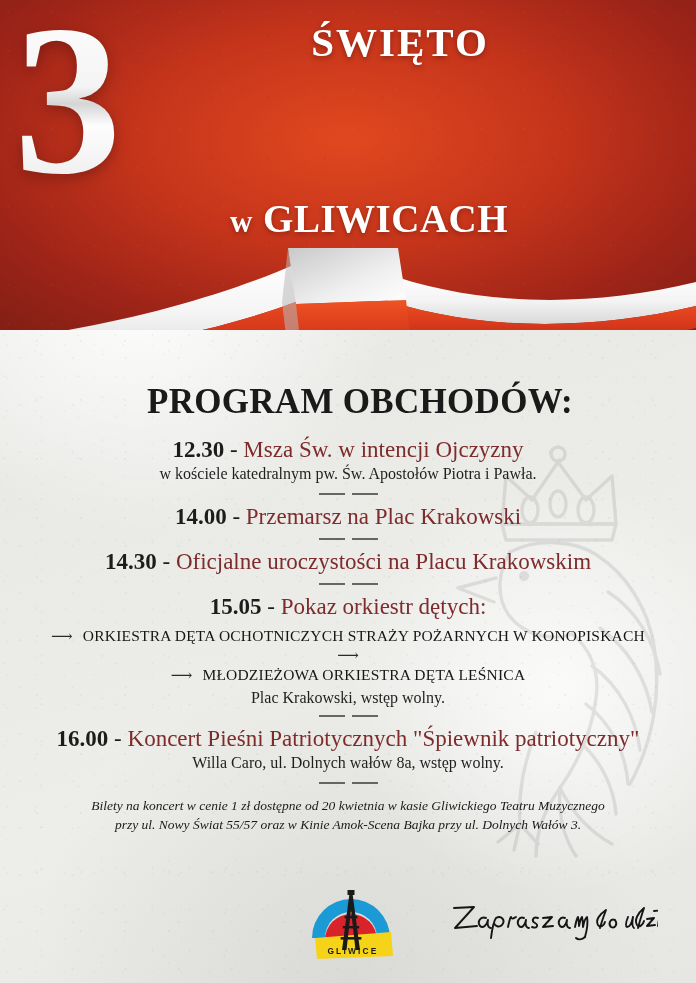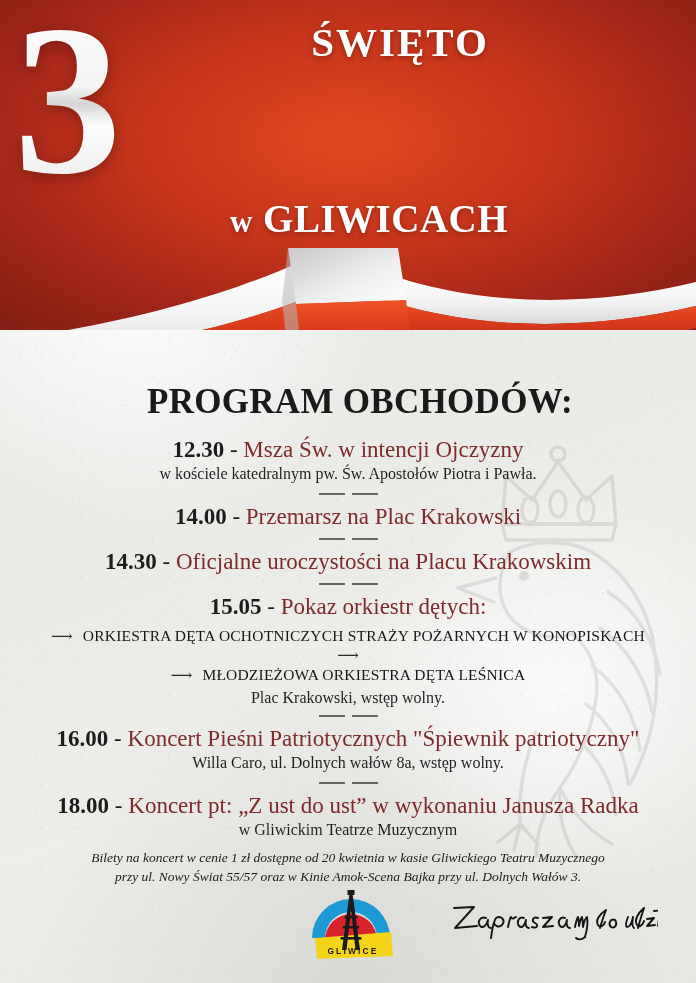--- a/index.html
+++ b/index.html
@@ -408,28 +408,20 @@
         <span>Koncert Pieśni Patriotycznych "Śpiewnik patriotyczny"</span>
       </div>
       <div class="entry-sub">Willa Caro, ul. Dolnych wałów 8a, wstęp wolny.</div>
     </div>
 
     <div class="sep">
         <i></i>
         <i></i>
       </div>
 
-    <div class="entry">
-      <div class="entry-main">
-        <span class="time">18.00</span>
-        <span class="dash">-</span>
-        <span>Koncert pt: „Z ust do ust” w wykonaniu Janusza Radka</span>
-      </div>
-      <div class="entry-sub">w Gliwickim Teatrze Muzycznym</div>
-    </div>
 
     <div class="ticket-note">
       <div>Bilety na koncert w cenie 1 zł dostępne od 20 kwietnia w kasie Gliwickiego Teatru Muzycznego</div>
       <div>przy ul. Nowy Świat 55/57 oraz w Kinie Amok-Scena Bajka przy ul. Dolnych Wałów 3.</div>
     </div>
   </div>
 
   <div class="footer">
 
     <div class="logo">

